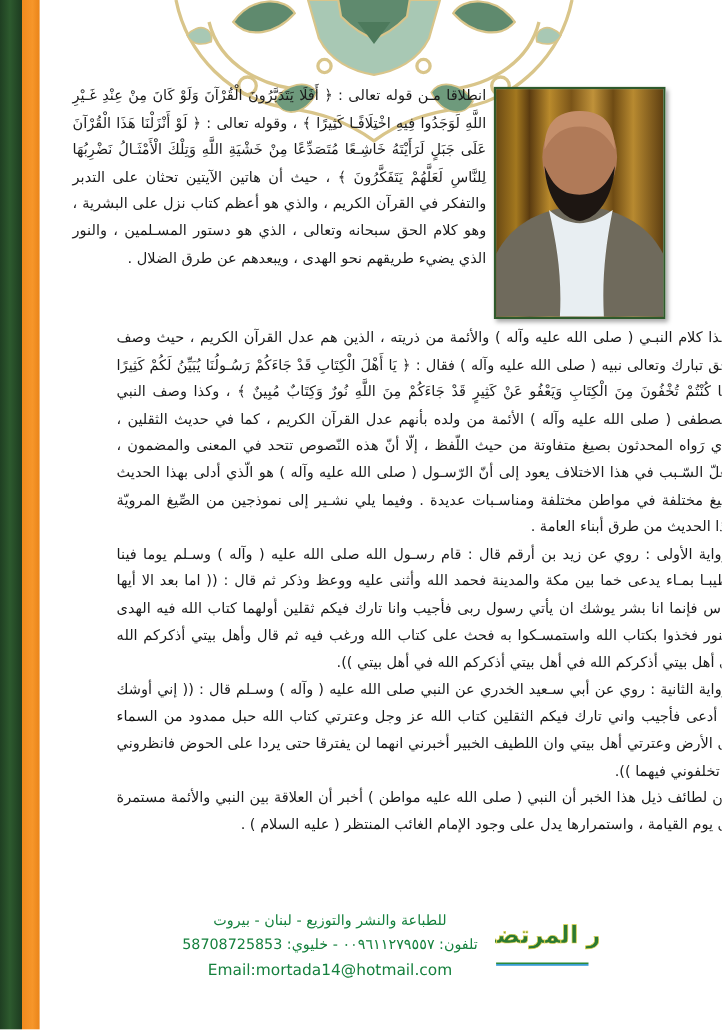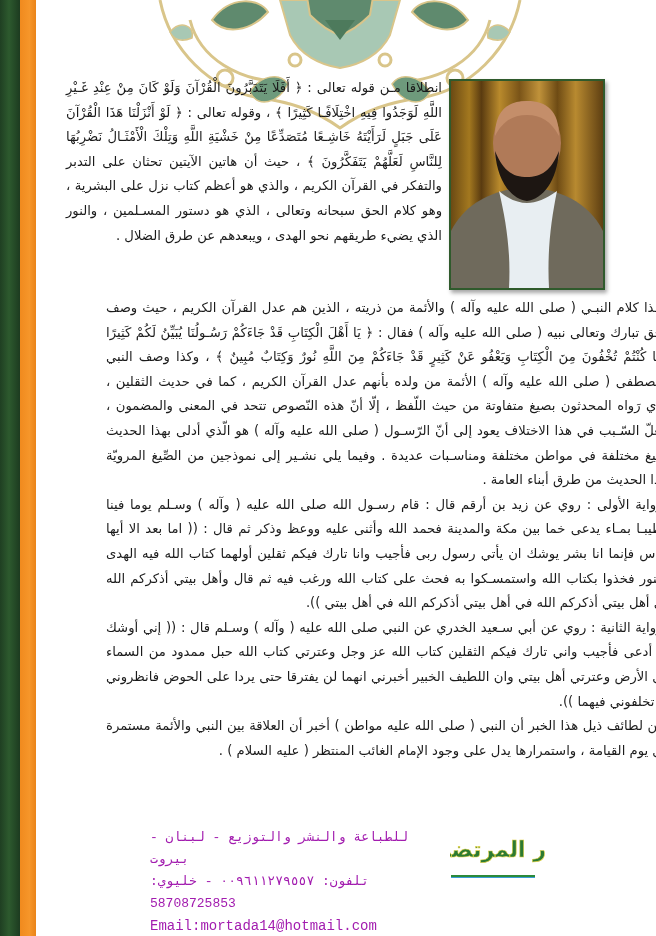--- a/index.html
+++ b/index.html
@@ -30,22 +30,22 @@
   .body-text {
     position:absolute; direction:rtl; text-align:justify;
     font-weight:normal; font-size:13.2px; line-height:24.6px;
     color:#1b1b1b;
   }
   .intro { left:66px; top:76px; width:376px; }
   .main { left:66px; top:296px; width:565px;margin-left:40px; }
   .para { margin:0; text-align-last:right; }
   .footer-info {
     position:absolute; left:150px; top:827px; width:300px;
-    text-align:left; color:#a21caf;
-    font-size:13px; line-height:22px;font-family:Liberation Mono, monospace;
+    text-align:center; color:#15803d;
+    font-size:13px; line-height:22px;
   }
   .footer-info .ar { direction:rtl; }
   .email { font-size:14px; direction:ltr; }
   .logo {
     position:absolute; left:450px; top:823px; width:95px; height:48px;
   }
   .logo-line {
     position:absolute; left:451px; top:875px; width:84px; height:3px;
     background:linear-gradient(180deg,#2c8a3a 0 50%,#3a9dd6 50% 100%);
   }

